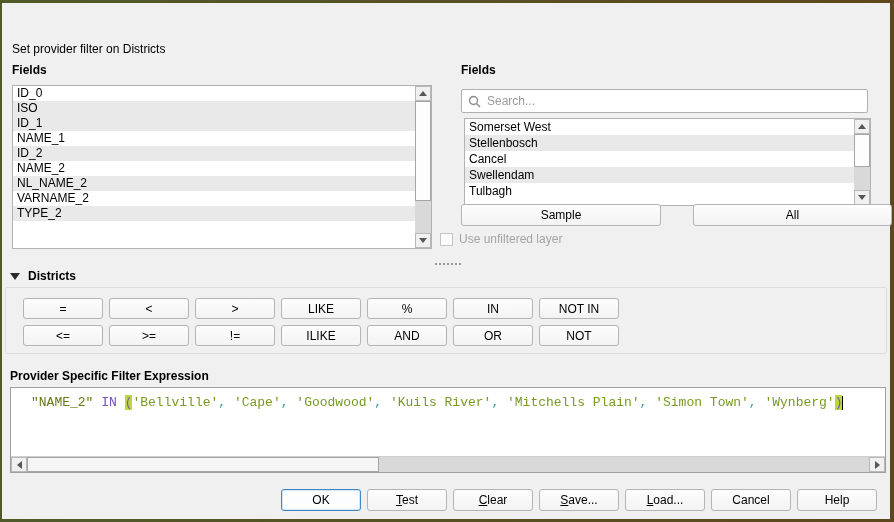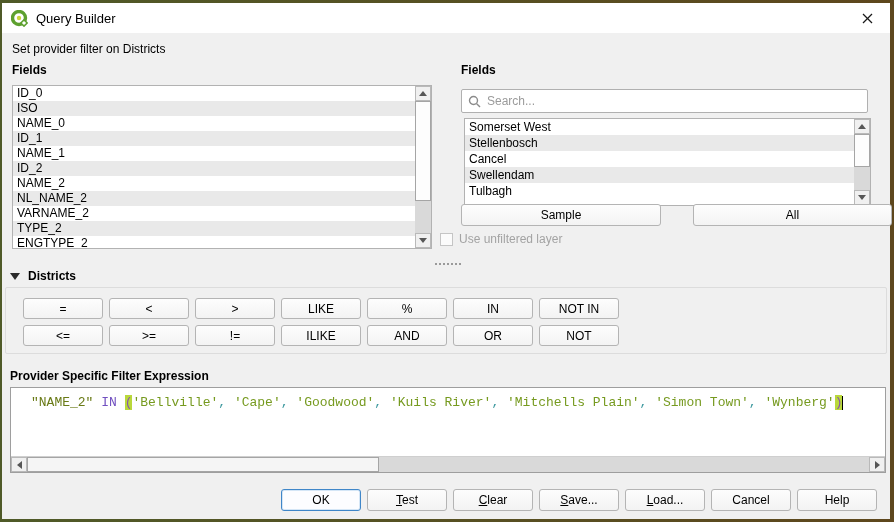--- a/index.html
+++ b/index.html
@@ -105,52 +105,35 @@
   .footer { position:absolute; left:279px; top:486px; display:flex; gap:6px; }
   .f-btn { width:80px; height:22px; }
   .f-btn.default { border:1px solid #3f86c8; box-shadow: inset 0 0 0 1px #d4e6f6; background:#fcfdff; }
 </style>
 </head>
 <body>
 
 <div class="screen">
   <div class="dialog">
 
-    <div class="titlebar">
-      <svg width="17" height="17" viewBox="0 0 17 17">
-        <circle cx="8" cy="8" r="6.5" fill="none" stroke="#5da02f" stroke-width="3.4"></circle>
-        <circle cx="8" cy="8" r="2.2" fill="#c8d53b"></circle>
-        <rect x="10" y="10" width="6" height="6" fill="#5da02f" transform="rotate(45 13 13)"></rect>
-        <rect x="11.5" y="11.5" width="3" height="3" fill="#fff" transform="rotate(45 13 13)"></rect>
-      </svg>
-      <span class="title">Query Builder</span>
-      <span class="close-btn">
-        <svg width="11" height="11" viewBox="0 0 11 11">
-          <line x1="1" y1="1" x2="10" y2="10" stroke="#1a1a1a" stroke-width="1.3"></line>
-          <line x1="10" y1="1" x2="1" y2="10" stroke="#1a1a1a" stroke-width="1.3"></line>
-        </svg>
-      </span>
-    </div>
 
     <div class="subtitle">Set provider filter on Districts</div>
 
     <div class="sec-label" id="fields-label">Fields</div>
     <div class="listbox" id="fields-list">
       <div class="list-inner">
           <div class="lrow">ID_0</div>
           <div class="lrow alt">ISO</div>
-          <div class="lrow">NAME_0</div>
           <div class="lrow alt">ID_1</div>
           <div class="lrow">NAME_1</div>
           <div class="lrow alt">ID_2</div>
           <div class="lrow">NAME_2</div>
           <div class="lrow alt">NL_NAME_2</div>
           <div class="lrow">VARNAME_2</div>
           <div class="lrow alt">TYPE_2</div>
-          <div class="lrow">ENGTYPE_2</div>
         </div>
       <div class="vscroll">
         <div class="sb-btn up">
             <span class="tri-up"></span>
           </div>
         <div class="sb-thumb" style="top:15px; height:100px;"></div>
         <div class="sb-btn down">
             <span class="tri-down"></span>
           </div>
       </div>

